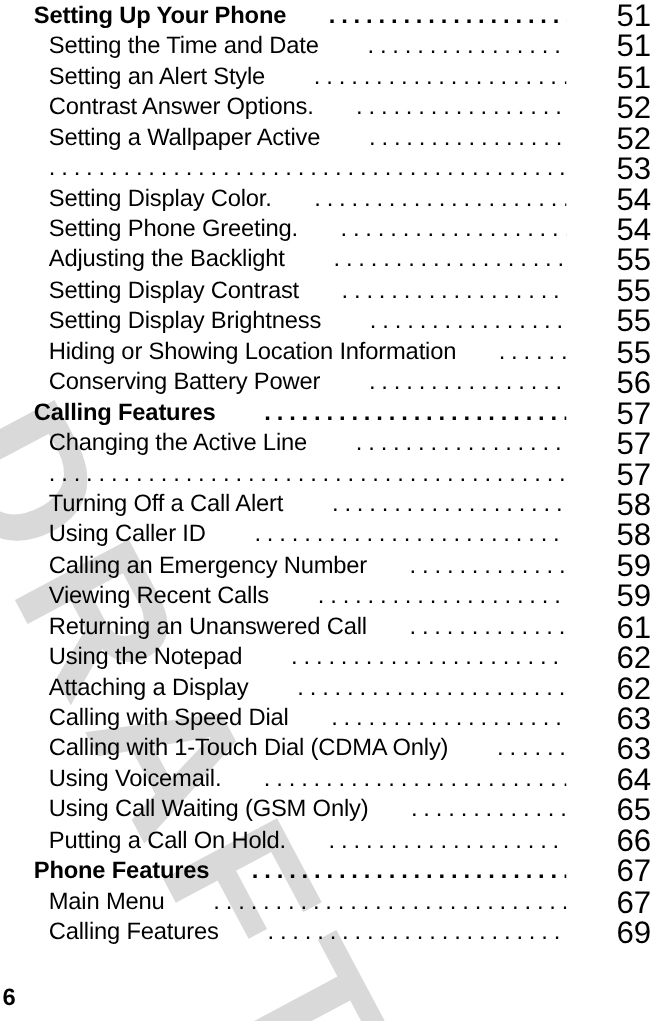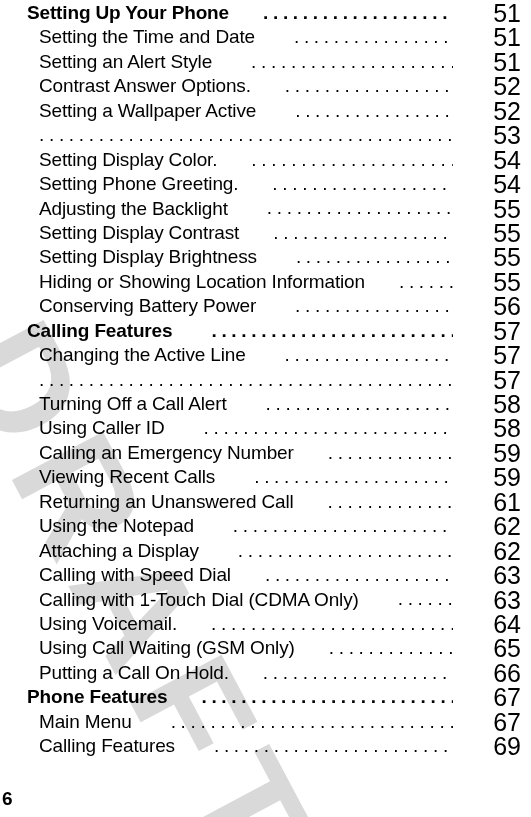--- a/index.html
+++ b/index.html
@@ -46,21 +46,21 @@
     position: absolute;
     left: 0;
     top: 0;
     width: 531px;
     z-index: 2;
     padding-top: 1px;
   }
 
   .toc-row {
     display: flex;
-    align-items: center;
+    align-items: flex-end;
     height: 24.45px;
     font-size: 19px;
     line-height: 24.45px;
     white-space: nowrap;
     gap: 34px;
   }
 
   .toc-row .label {
     flex: 0 0 auto;
     letter-spacing: -0.15px;

